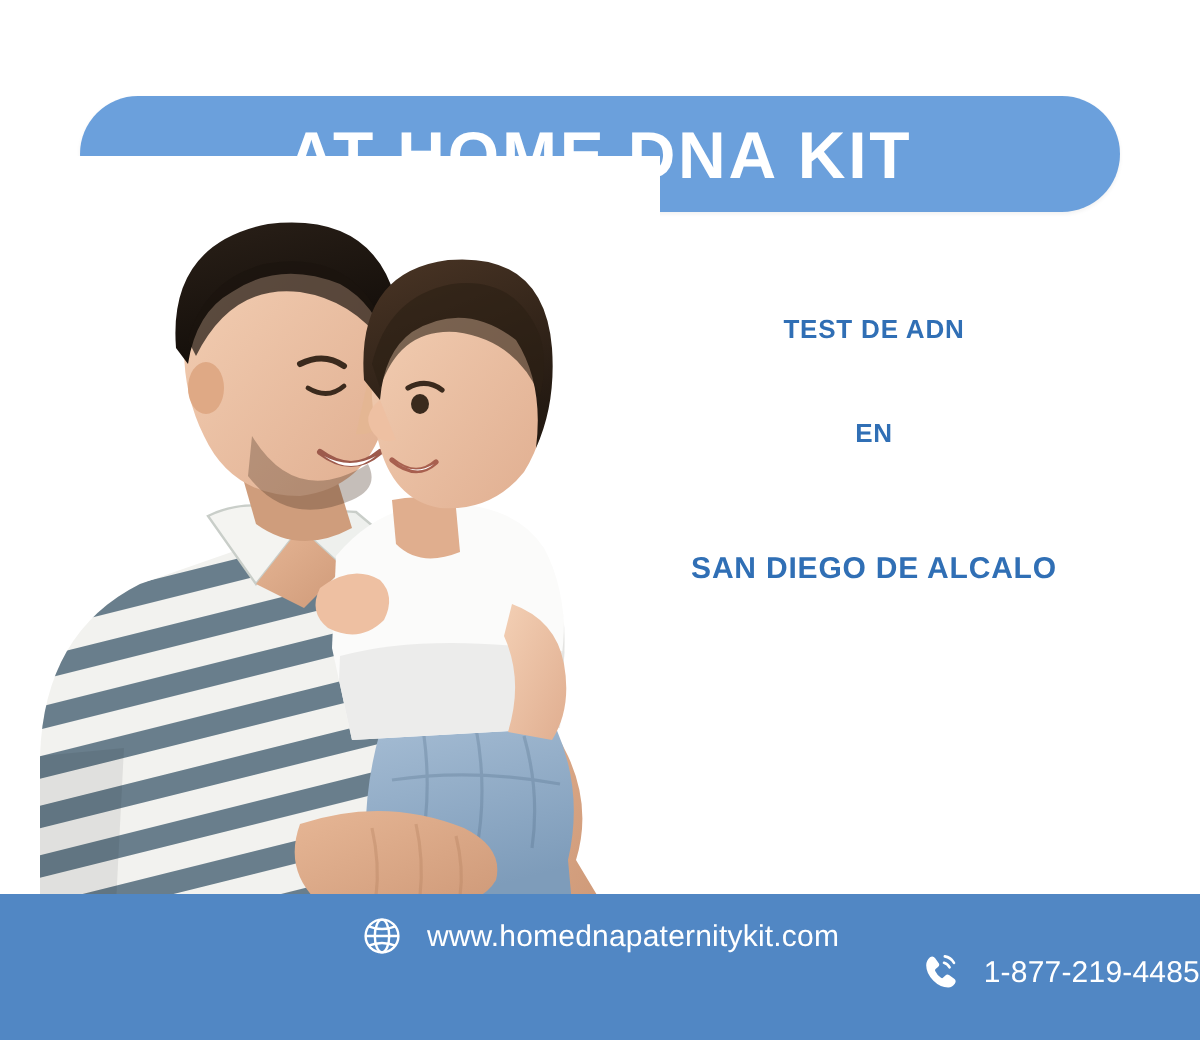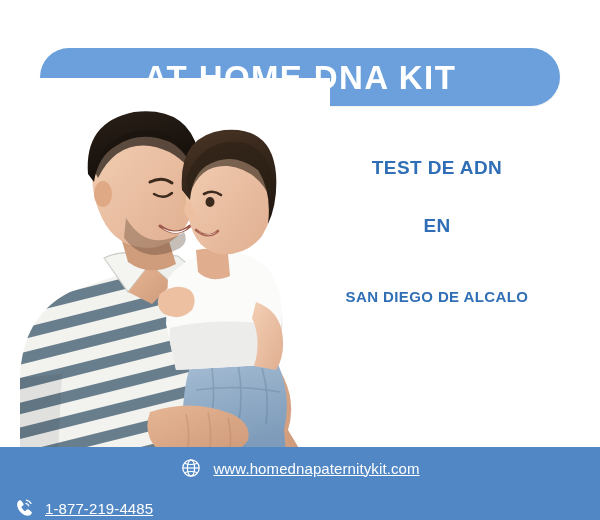--- a/index.html
+++ b/index.html
@@ -61,21 +61,21 @@
   .headline-block {
     position: absolute;
     left: 282px;
     top: 158px;
     width: 310px;
     text-align: center;
   }
   .headline-line {
     color: #306fb5;
     font-weight: bold;
-    font-size: 19px;
+    font-size: 13px;
     letter-spacing: 0.4px;
     line-height: 1;
     white-space: nowrap;
     font-family: "Liberation Sans", sans-serif;
   }
   .headline-line.l1 { margin-bottom: 39px; }
   .headline-line.l2 { margin-bottom: 54px; }
   .headline-line.l3 { font-size: 15px; }
 
   
@@ -95,28 +95,27 @@
   }
   .footer-row-web {
     left: 0;
     right: 0;
     top: 10px;
     justify-content: center;
   }
   .footer-row-bottom {
     left: 0;
     right: 0;
-    top: 50px;
-    justify-content: space-between;
+    top: 28px;
+    justify-content: flex-end;
     padding-left: 12px;
   }
   .contact-item {
     display: flex;
     align-items: center;
-    text-decoration: underline;
   }
   .contact-item + .contact-item { margin-left: 34px; }
   .contact-text {
     color: #ffffff;
     font-size: 15px;
     font-weight: normal;
     letter-spacing: 0.1px;
     line-height: 1;
     white-space: nowrap;
     font-family: "Liberation Sans", sans-serif;

